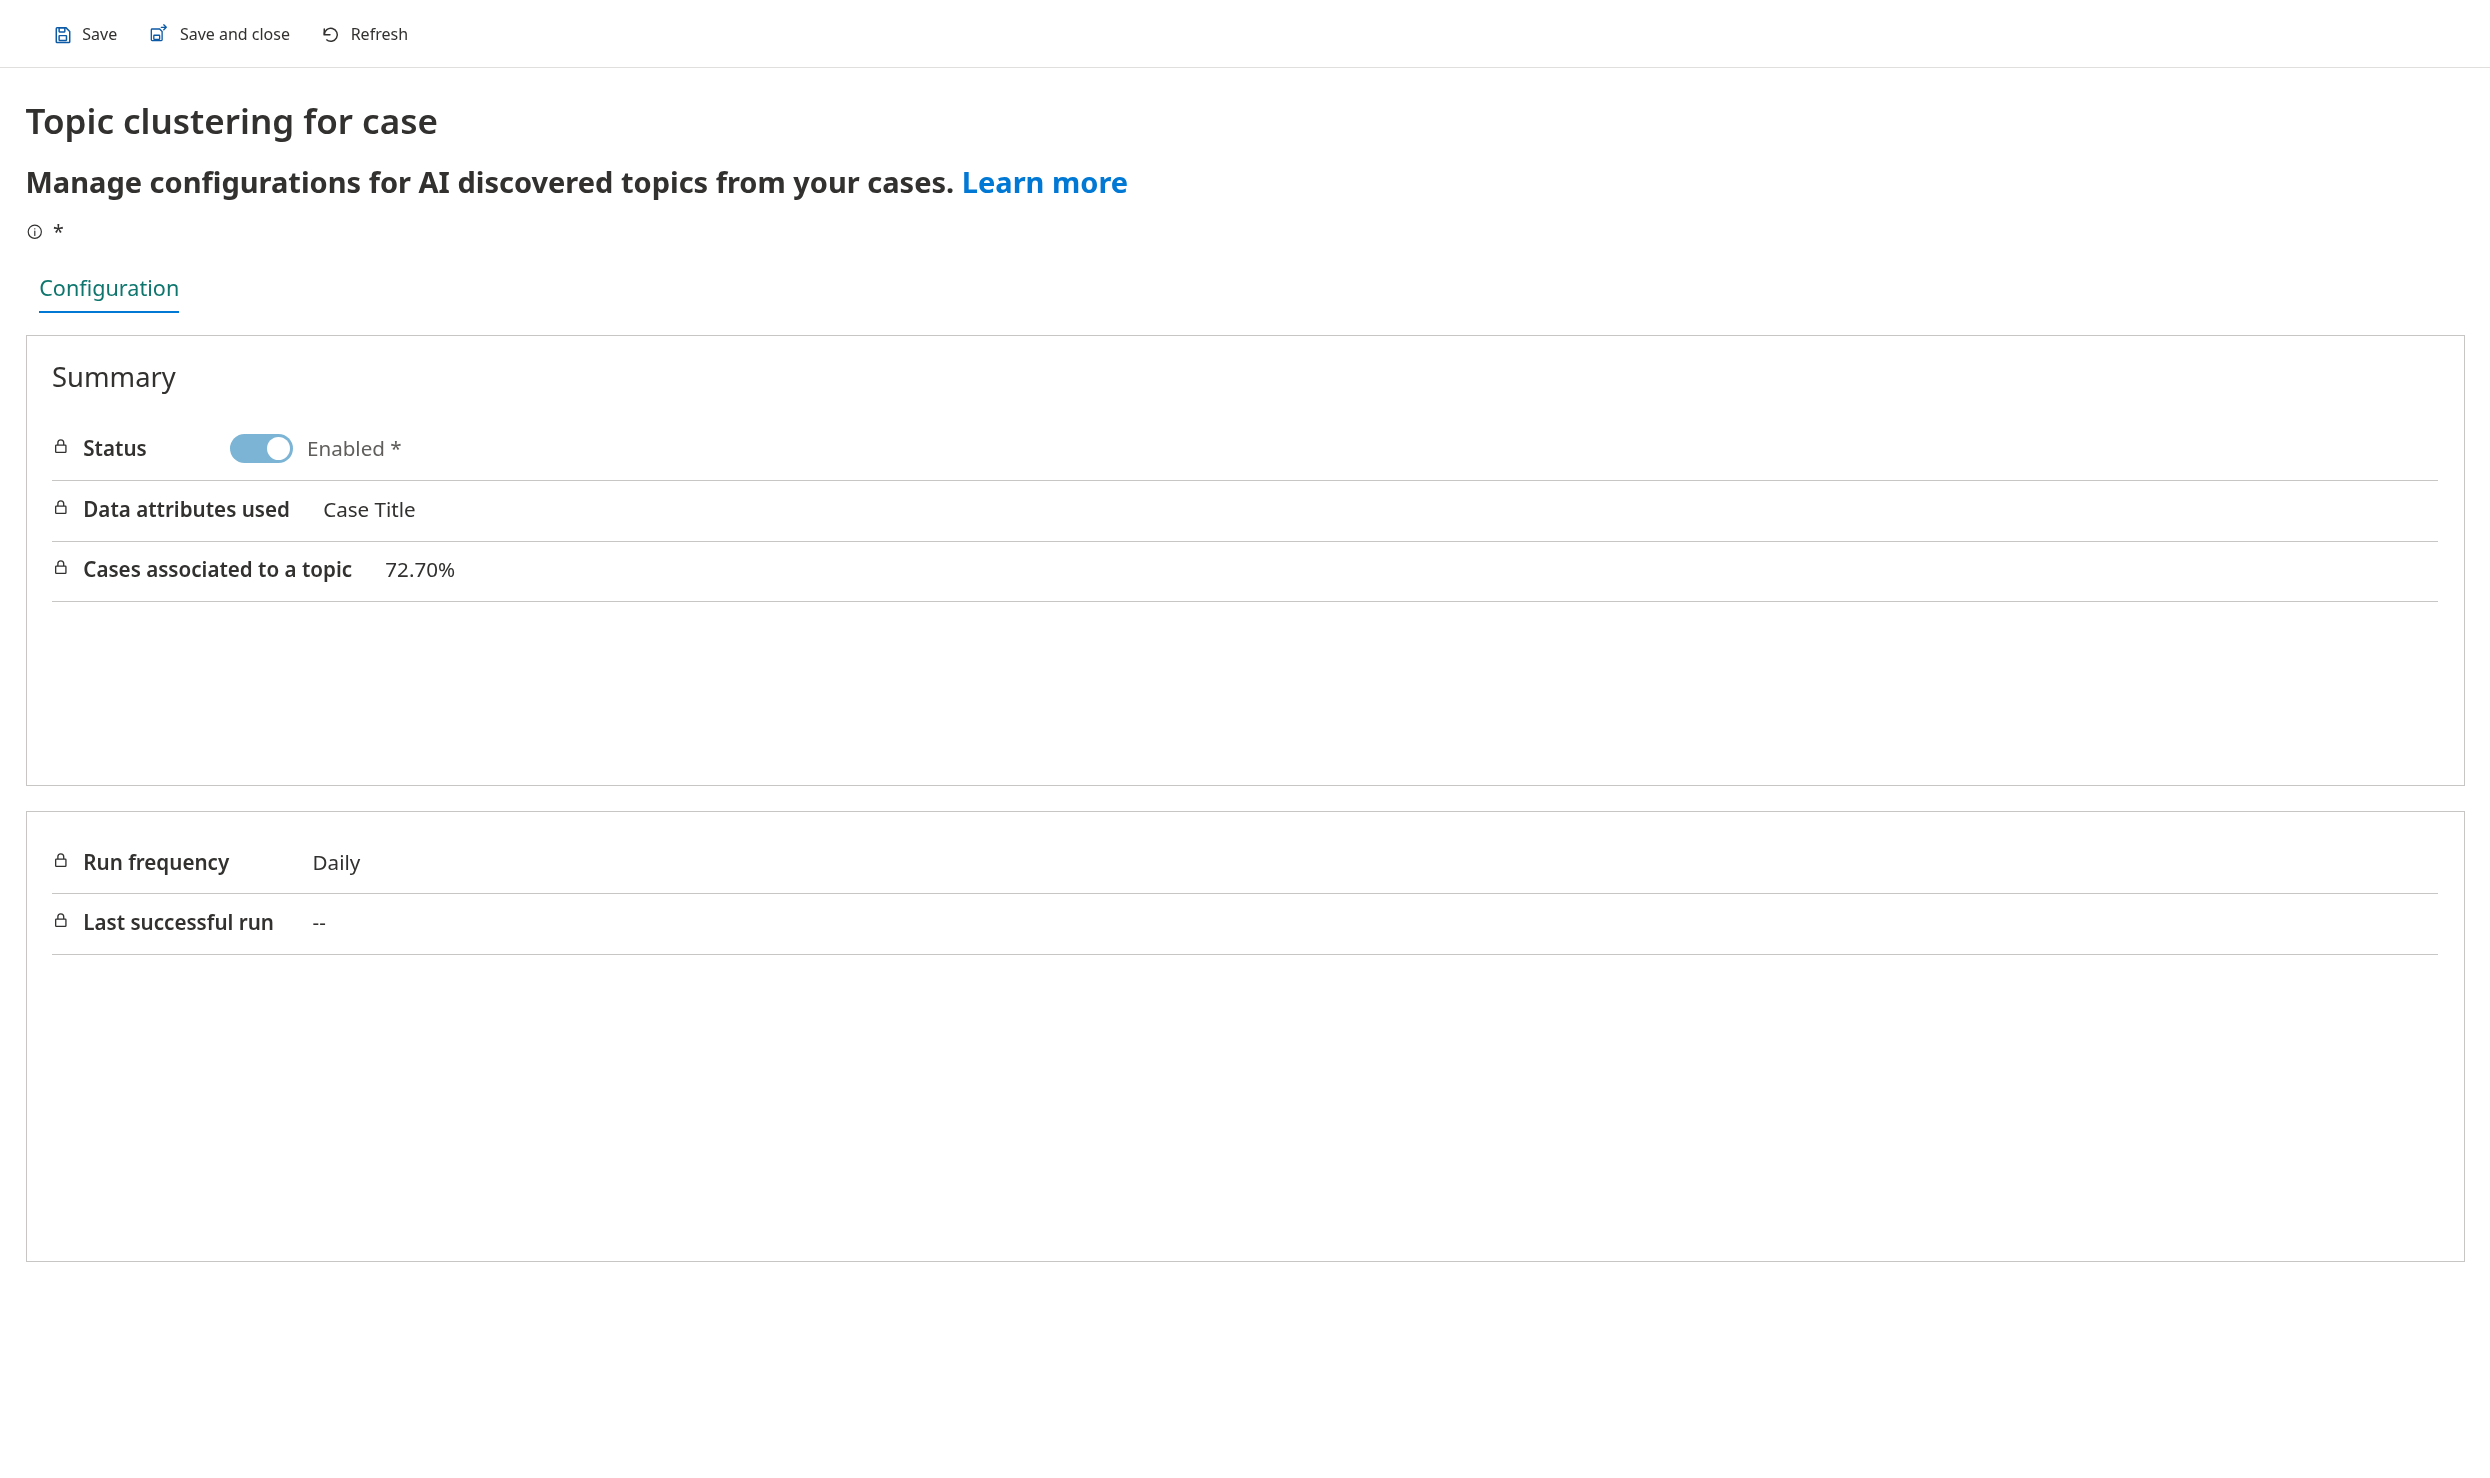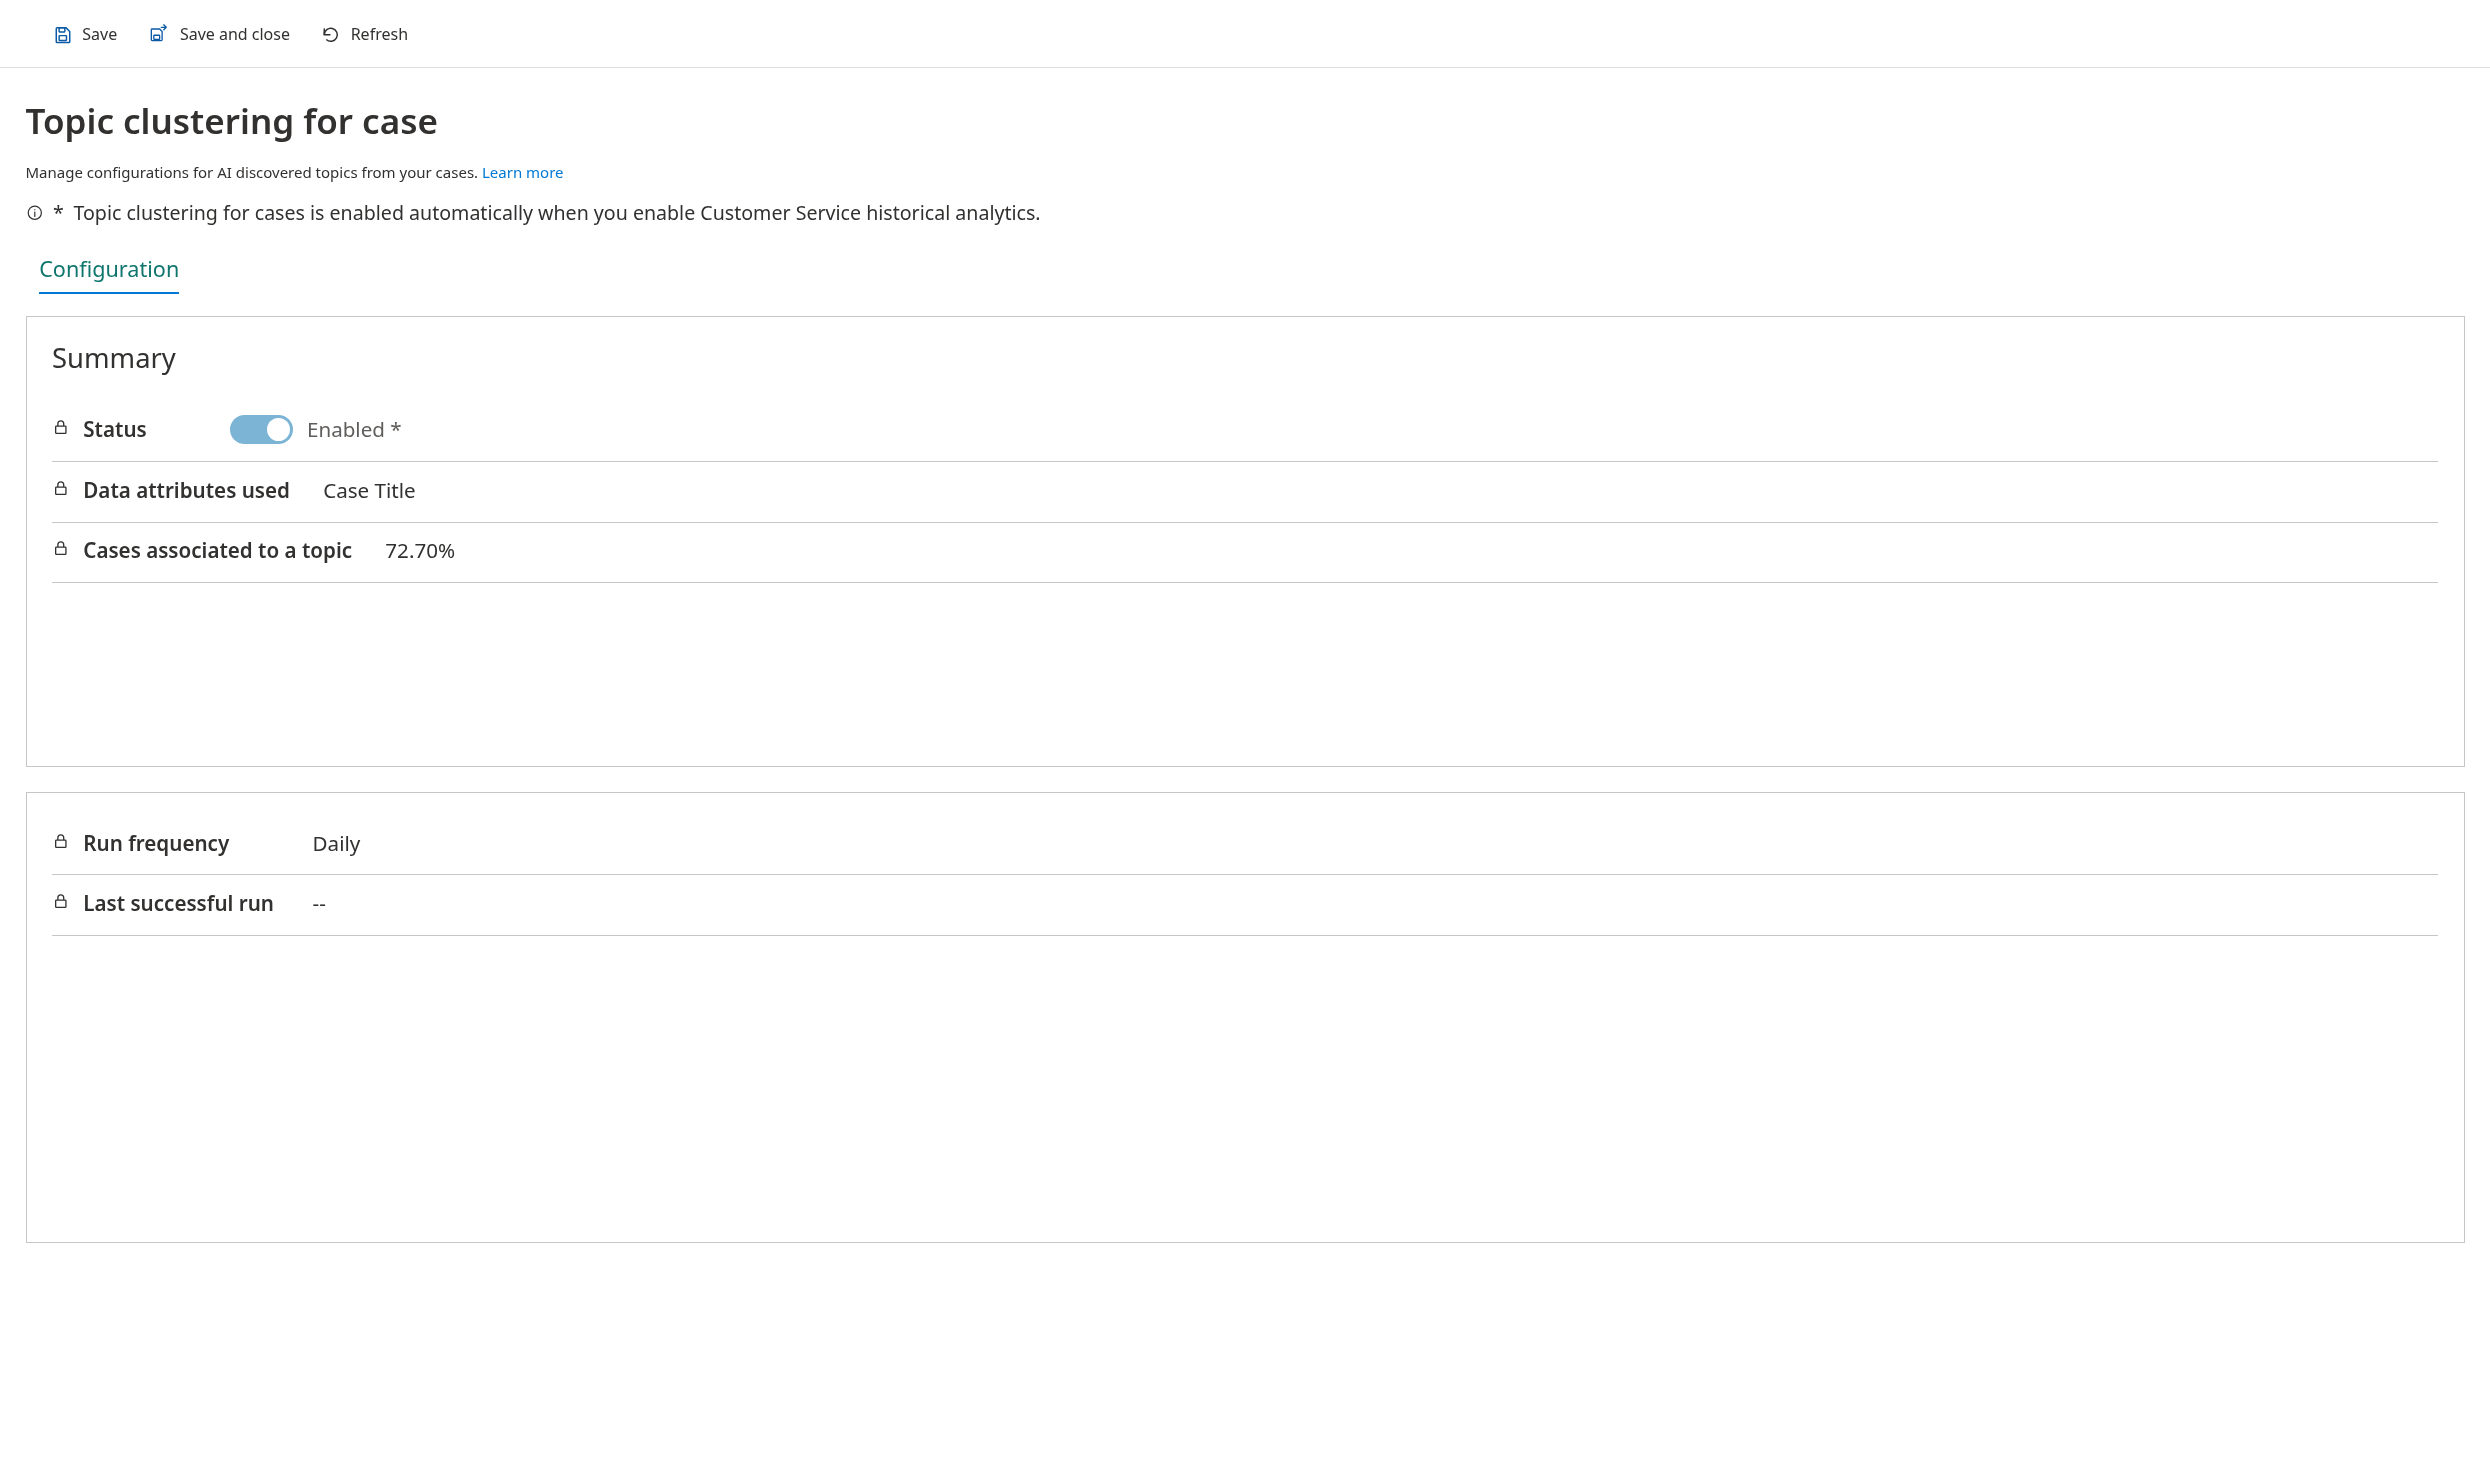--- a/index.html
+++ b/index.html
@@ -39,22 +39,22 @@
       padding: 29px 25.5px 39px 25.5px;
     }
     .page-title {
       margin: 0 0 17.6px 0;
       font-size: 35px;
       font-weight: 600;
       color: #323130;
     }
     .page-subtitle {
       margin: 0 0 17.6px 0;
-      font-size: 15px;
-      font-weight: 400;
+      font-size: 29px;
+      font-weight: 700;
       color: #323130;
     }
     .page-subtitle a {
       color: #0078d4;
       text-decoration: none;
     }
     .info-line {
       display: flex;
       align-items: center;
       gap: 9.8px;
@@ -206,21 +206,20 @@
 
   <p class="info-line">
     <span class="icn">
       <svg width="17.6" height="17.6" viewBox="0 0 24 24" fill="none" stroke="#323130" stroke-width="1.6">
         <circle cx="12" cy="12" r="9"></circle>
         <circle cx="12" cy="8" r="1" fill="#323130" stroke="none"></circle>
         <path d="M12 11v6" stroke-linecap="round"></path>
       </svg>
     </span>
     <span>*</span>
-    <span>Topic clustering for cases is enabled automatically when you enable Customer Service historical analytics.</span>
   </p>
 
   <div class="tabs">
     <div class="tab active">Configuration</div>
   </div>
 
   <div class="cards">
 
     <div class="card">
       <h2 class="card-title">Summary</h2>

